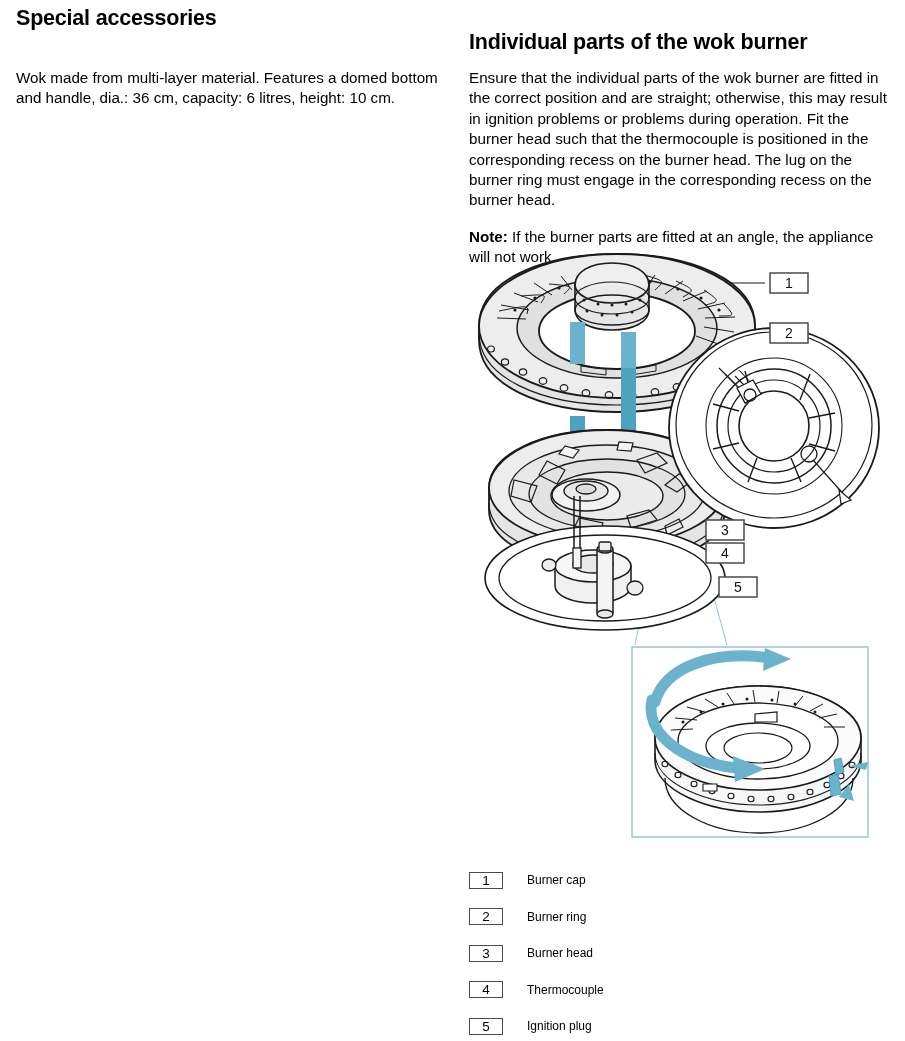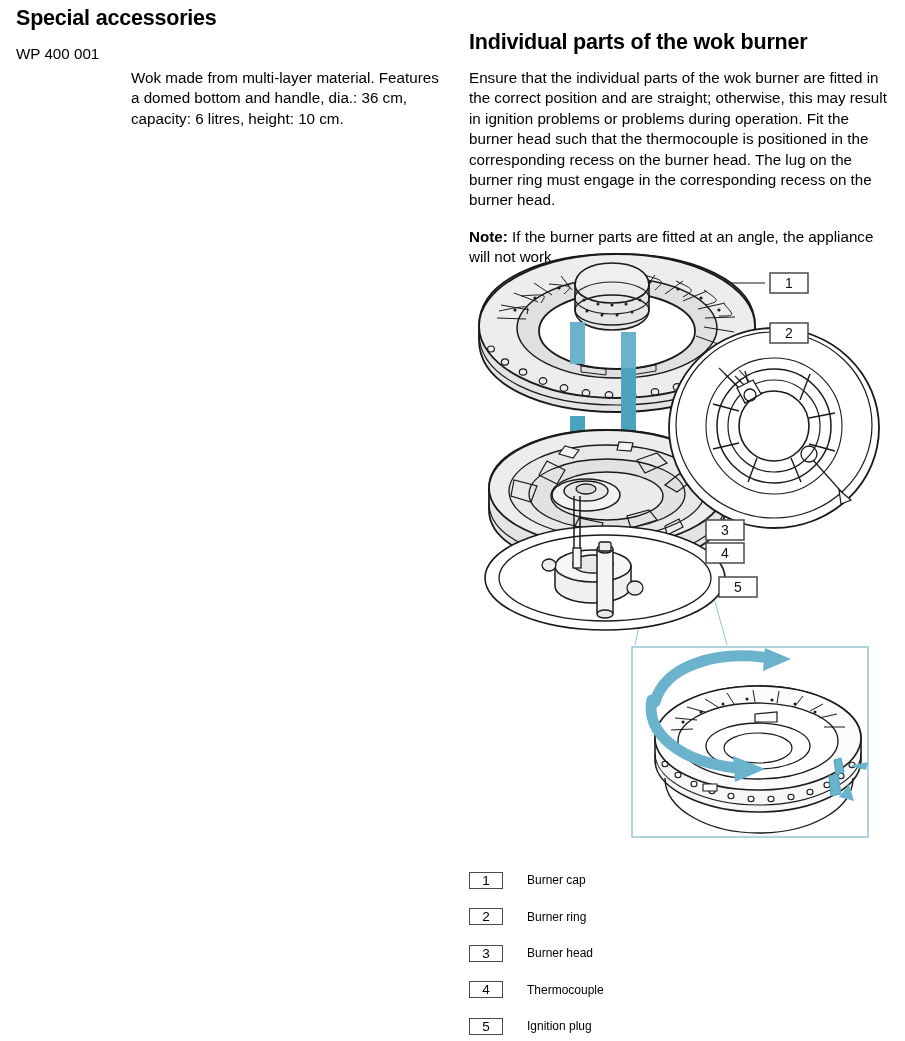--- a/index.html
+++ b/index.html
@@ -104,21 +104,20 @@
 </head>
 <body>
 
 <div class="page">
 
   <div class="col-left">
     <h1 class="section-title">Special accessories</h1>
 
 
     <div class="acc-row">
-      <div class="acc-code">WP 400 001</div>
       <div class="acc-desc">Wok made from multi-layer material. Features a domed bottom and handle, dia.: 36 cm, capacity: 6 litres, height: 10 cm.</div>
     </div>
 
 
   </div>
 
   <div class="col-right">
     <h1 class="section-title">Individual parts of the wok burner</h1>
 
     <p class="body-text">Ensure that the individual parts of the wok burner are fitted in the correct position and are straight; otherwise, this may result in ignition problems or problems during operation. Fit the burner head such that the thermocouple is positioned in the corresponding recess on the burner head. The lug on the burner ring must engage in the corresponding recess on the burner head.</p>

